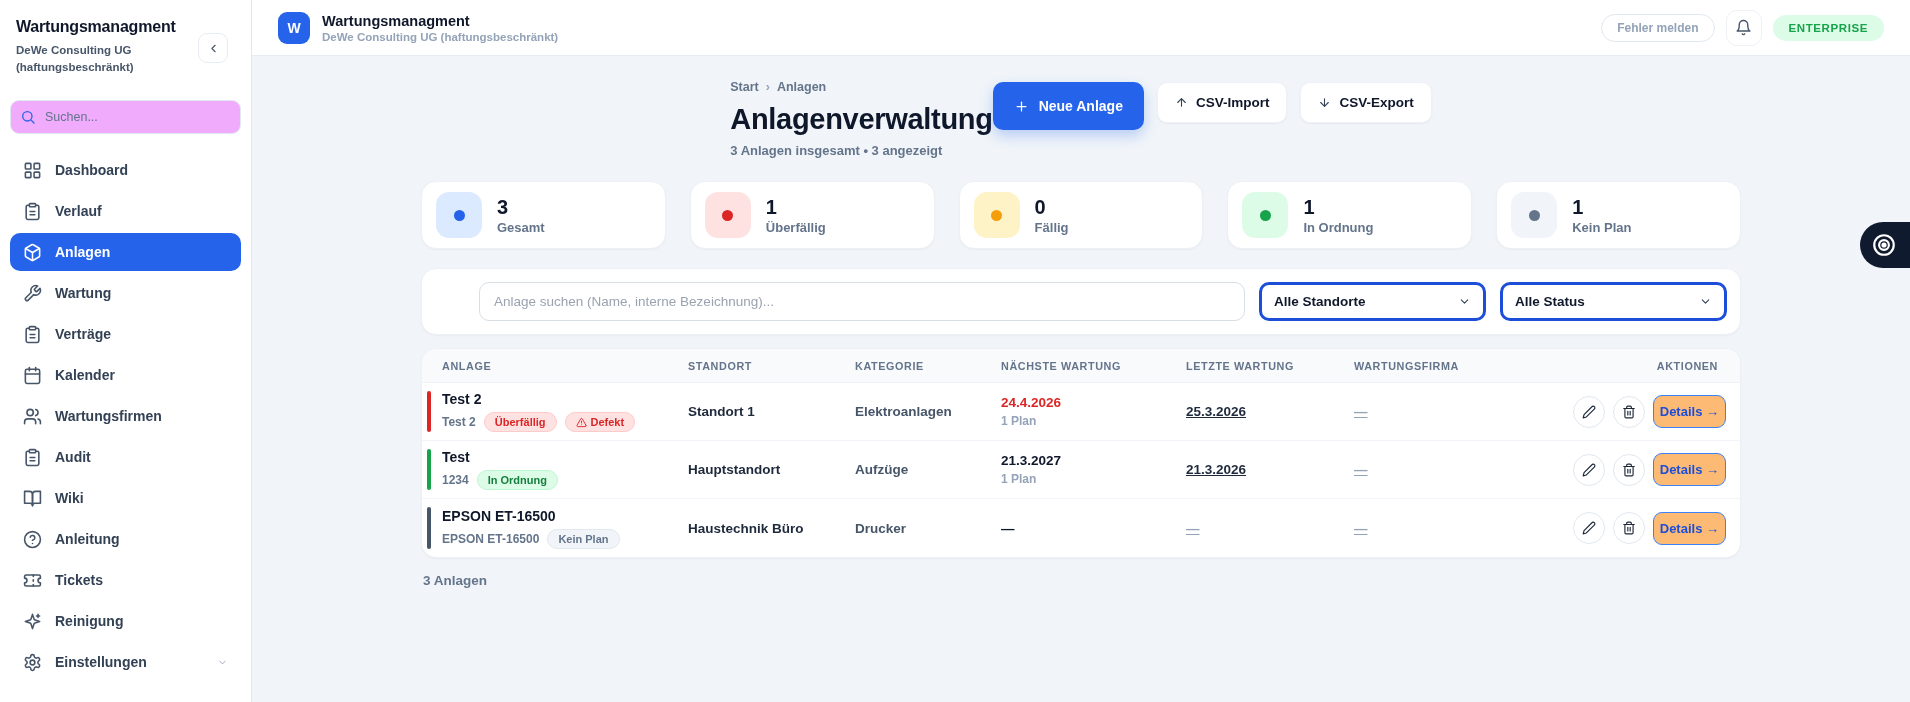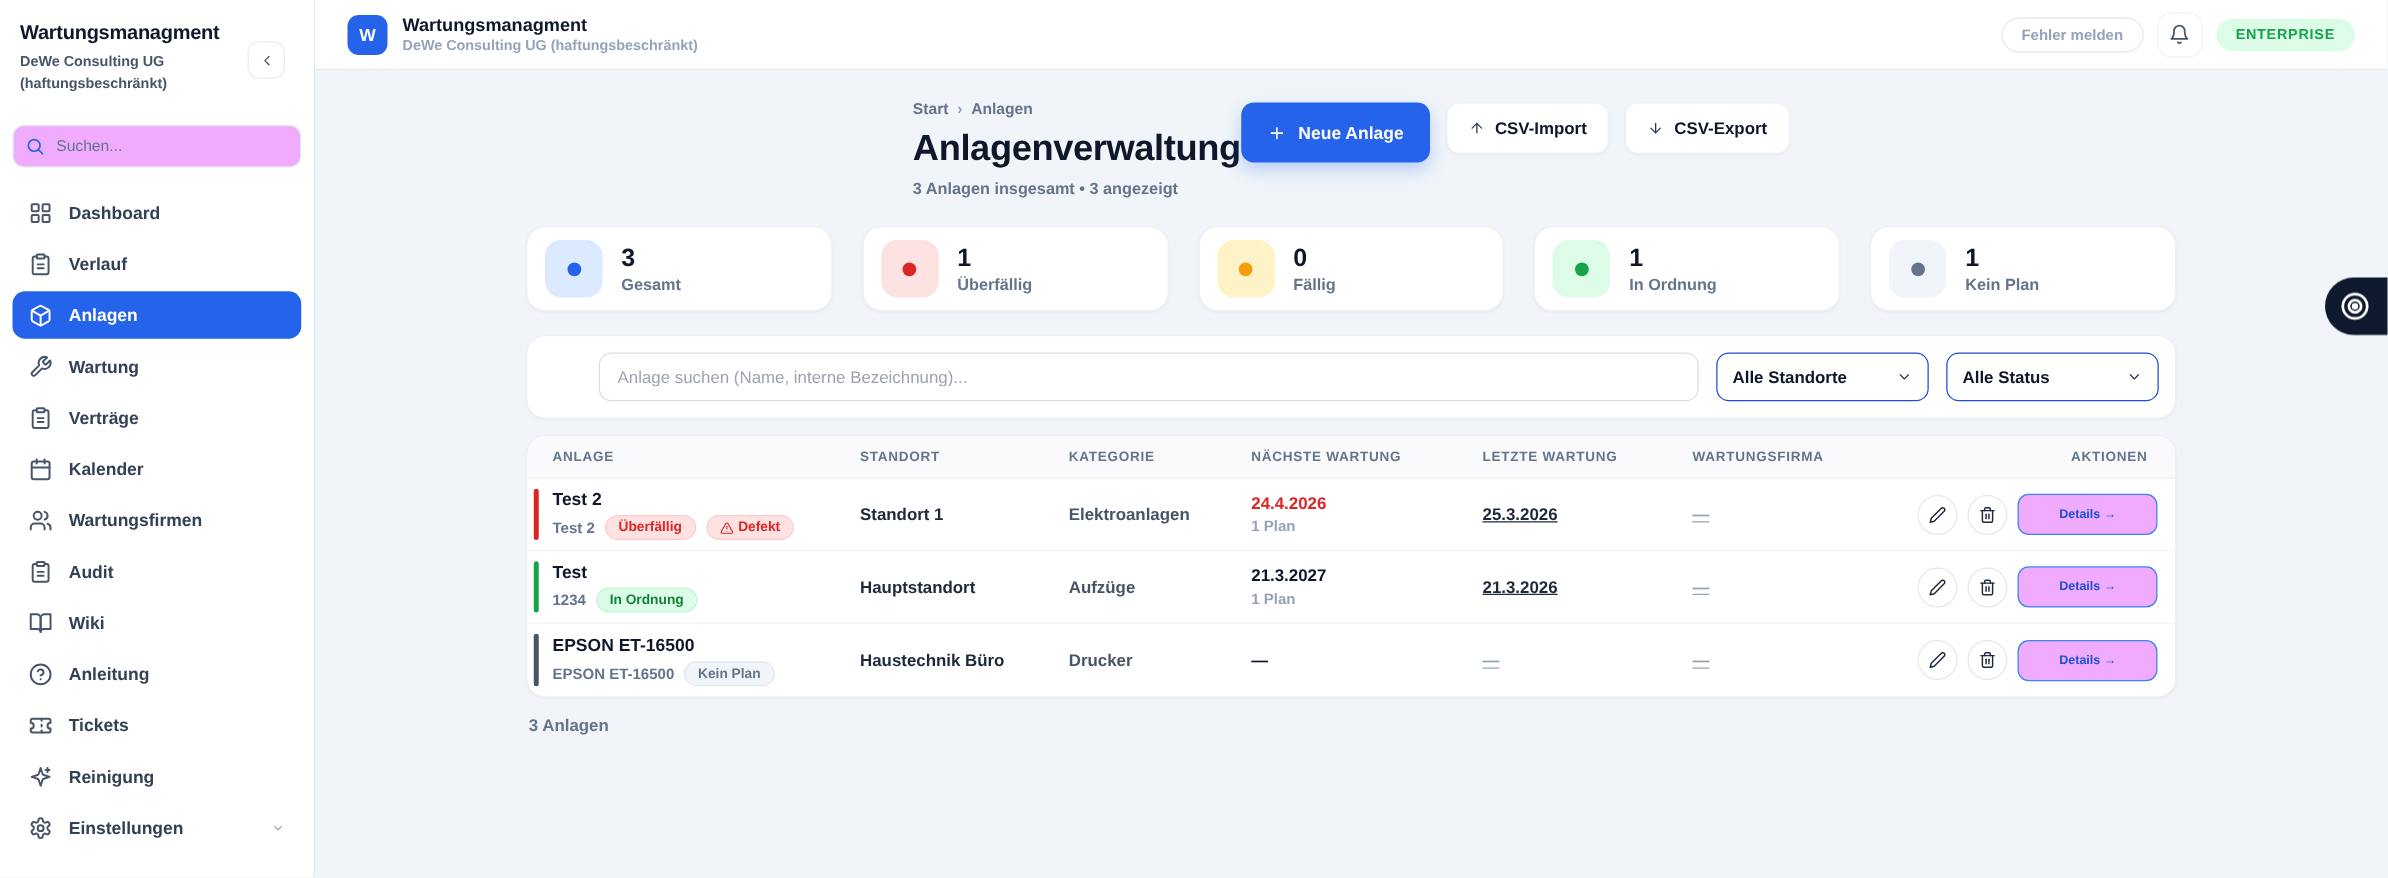--- a/index.html
+++ b/index.html
@@ -62,21 +62,21 @@
   .v-red   .stat-iconbox { background:#fee2e2; } .v-red   .dot { background:#dc2626; }
   .v-amber .stat-iconbox { background:#fef3c7; } .v-amber .dot { background:#f59e0b; }
   .v-green .stat-iconbox { background:#dcfce7; } .v-green .dot { background:#16a34a; }
   .v-slate .stat-iconbox { background:#f1f5f9; } .v-slate .dot { background:#64748b; }
   .stat-num { font-size:20px; font-weight:800; color:#0f172a; line-height:1.15; }
   .stat-label { font-size:13px; font-weight:700; color:#64748b; margin-top:1px; }
 
   .filterbar { margin-top:19px; background:#fff; border-radius:15px; border:1px solid #edf1f5; box-shadow:0 1px 2px rgba(15,23,42,.04); padding:13px; display:flex; gap:14px; align-items:center; }
   .filterbar .search-input { flex:1; height:39px; border:1px solid #d8dee6; border-radius:10px; padding:0 14px; font-size:13.5px; color:#334155; outline:none;margin-left:44px; }
   .filterbar .search-input::placeholder { color:#9aa3af; }
-  .select { width:170px; height:39px; border:1px solid #1d4ed8; border-radius:10px; background:#fff; display:flex; align-items:center; justify-content:space-between; padding:0 12px; font-size:13.5px; font-weight:700; color:#0f172a; cursor:pointer; }
+  .select { width:227px; height:39px; border:3px solid #1d4ed8; border-radius:10px; background:#fff; display:flex; align-items:center; justify-content:space-between; padding:0 12px; font-size:13.5px; font-weight:700; color:#0f172a; cursor:pointer; }
   .select .i { width:13px; height:13px; color:#334155; }
 
   .tablewrap { margin-top:13px; background:#fff; border-radius:15px; border:1px solid #edf1f5; box-shadow:0 1px 2px rgba(15,23,42,.04); overflow:hidden; }
   .trow { display:grid; grid-template-columns:246px 167px 146px 185px 168px 1fr 196px; align-items:center; padding-left:20px; padding-right:14px; }
   .thead { height:34px; background:#f8fafc; border-bottom:1px solid #eef2f6; }
   .th { font-size:10.8px; font-weight:800; color:#64748b; text-transform:uppercase; letter-spacing:0.6px; }
   .th:last-child { text-align:right; padding-right:8px; }
   .tr { min-height:58px; position:relative; border-bottom:1px solid #f1f5f9; }
   .tr:last-child { border-bottom:none; }
   .accent { position:absolute; left:5px; top:8px; bottom:8px; width:4px; border-radius:3px; }
@@ -92,21 +92,21 @@
   .cell-standort { font-size:13.5px; font-weight:700; color:#1e293b; }
   .cell-kat { font-size:13.5px; font-weight:600; color:#475569; }
   .next-date { font-size:13.5px; font-weight:800; color:#0f172a; }
   .next-date.overdue { color:#dc2626; }
   .plan { font-size:12px; color:#94a3b8; font-weight:600; margin-top:4px; }
   .cell-last { font-size:13.5px; font-weight:700; color:#1e293b;text-decoration:underline; }
   .muted { color:#94a3b8 !important; font-weight:600 !important; }
   .actions { display:flex; align-items:center; justify-content:flex-end; gap:8px; }
   .icon-btn { width:32px; height:32px; border-radius:50%; border:1px solid #e2e8f0; background:#fff; color:#1e293b; display:flex; align-items:center; justify-content:center; cursor:pointer; }
   .icon-btn .i { width:14px; height:14px; }
-  .details-btn { height:33px; padding:0 32px; border-radius:9px; border:1.5px solid #3b82f6; background:#f0abfc; color:#1d4ed8; font-size:10px; font-weight:800; cursor:pointer; white-space:nowrap; }
+  .details-btn { height:33px; padding:0 6px; border-radius:9px; border:1.5px solid #3b82f6; background:#fdba74; color:#1d4ed8; font-size:13px; font-weight:800; cursor:pointer; white-space:nowrap; }
   .tfoot { margin:15px 2px 0; font-size:13.5px; font-weight:700; color:#64748b; }
 
   .floatwidget { position:fixed; right:0; top:222px; width:50px; height:46px; border-radius:23px 0 0 23px; background:#101a2e; border:none; display:flex; align-items:center; padding-left:11px; color:#fff; cursor:pointer; z-index:50; }
   .floatwidget .i { width:26px; height:26px; }
 </style>
 </head>
 <body>
 
 <div class="app">
 

